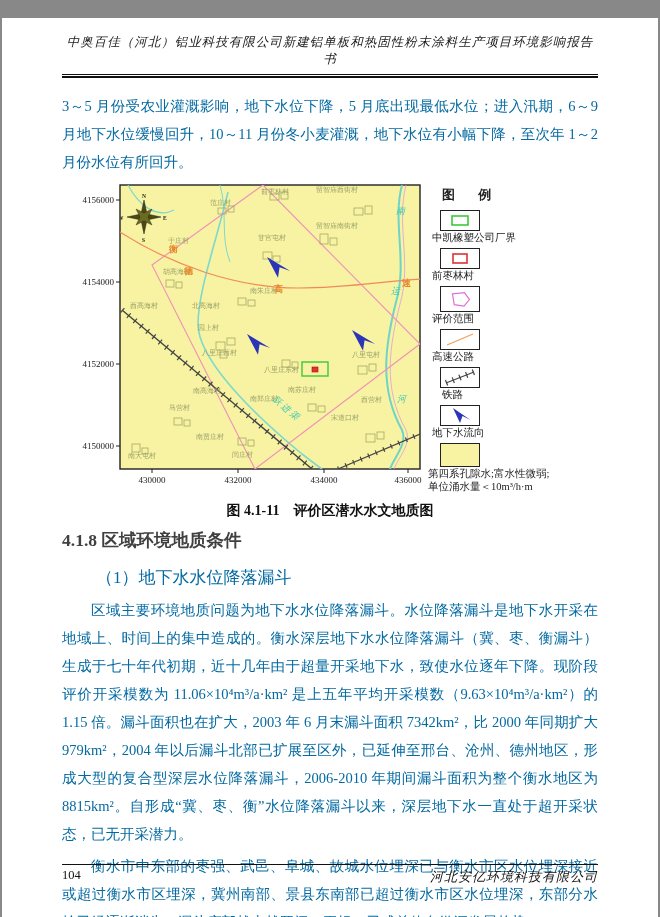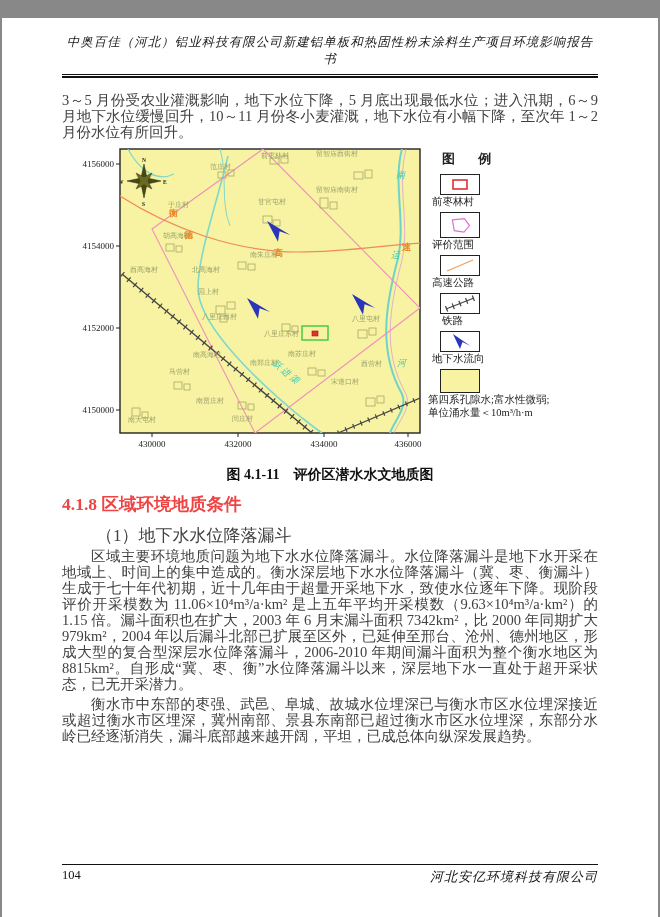--- a/index.html
+++ b/index.html
@@ -9,40 +9,40 @@
     background:#ffffff; overflow:hidden;
     font-family:"Liberation Serif","DejaVu Serif",serif; color:#111;
   }
   .content { padding:0 60px; }
   .doc-header { padding-top:16px; }
   .doc-header .title {
     text-align:center; font-size:12.5px; letter-spacing:1px; color:#1a1a1a;
     font-style:italic;
   }
   .header-rule { margin-top:6px; height:4px; border-top:1.5px solid #111; border-bottom:2.5px solid #111; }
-  .para { font-size:14.5px; line-height:16px; text-align:justify; color:#404040; }
+  .para { font-size:14.5px; line-height:28px; text-align:justify; color:#0369a1; }
   .para.indent { text-indent:2em; }
   .first-para { margin-top:14px; }
 
   .figure { position:relative; height:312px; margin-top:6px; }
   .map-svg { position:absolute; left:8px; top:0; }
 
   .legend { position:absolute; left:366px; top:4px; width:176px; font-family:"Liberation Serif",serif; }
   .legend-title { font-size:13px; font-weight:bold; letter-spacing:10px; color:#222; margin:0 0 6px 14px; }
   .legend-item { margin-bottom:3px; }
   .legend-box {
     width:40px; height:21px; border:1.6px solid #222; background:#fff;
     margin-left:12px; display:flex; align-items:center; justify-content:center;
   }
   .legend-box.yellow { background:#f7f3a2; }
   .legend-label { font-size:10.5px; color:#222; margin:1px 0 4px 4px; line-height:12px; }
   .legend-label.two-line { margin-left:0; }
 
   .caption { text-align:center; font-weight:bold; font-size:14px; margin-top:8px; }
-  .section-heading { font-size:17.5px; font-weight:bold; margin-top:8px; color:#ef4444; }
+  .section-heading { font-size:17.5px; font-weight:bold; margin-top:8px; color:#404040; }
   .subheading { font-size:17px; margin-top:12px; text-indent:2em; }
   .body-para { margin-top:4px; }
 
   .doc-footer {
     position:absolute; left:60px; right:60px; top:846px;
     border-top:1.2px solid #111; padding-top:3px;
     display:flex; justify-content:space-between; align-items:flex-start;gap:12px;
   }
   .page-num { font-size:12.5px; }
   .footer-company { font-size:13px; font-style:italic; letter-spacing:1px;text-align:right; }
@@ -237,20 +237,28 @@
           <text class="tick-label" x="82" y="301" text-anchor="middle">430000</text>
           <text class="tick-label" x="168" y="301" text-anchor="middle">432000</text>
           <text class="tick-label" x="254" y="301" text-anchor="middle">434000</text>
           <text class="tick-label" x="338" y="301" text-anchor="middle">436000</text>
         </g>
       </svg>
 
       <div class="legend">
         <div class="legend-title">图 例</div>
 
+        <div class="legend-item">
+          <div class="legend-box">
+            <svg width="36" height="17">
+                <rect x="10" y="4" width="16" height="9" fill="none" stroke="#3ec83e" stroke-width="1.6"></rect>
+              </svg>
+          </div>
+          <div class="legend-label">中凯橡塑公司厂界</div>
+        </div>
 
         <div class="legend-item">
           <div class="legend-box">
             <svg width="36" height="17">
                 <rect x="11" y="4" width="14" height="9" fill="none" stroke="#dd3333" stroke-width="1.6"></rect>
               </svg>
           </div>
           <div class="legend-label">前枣林村</div>
         </div>
 

